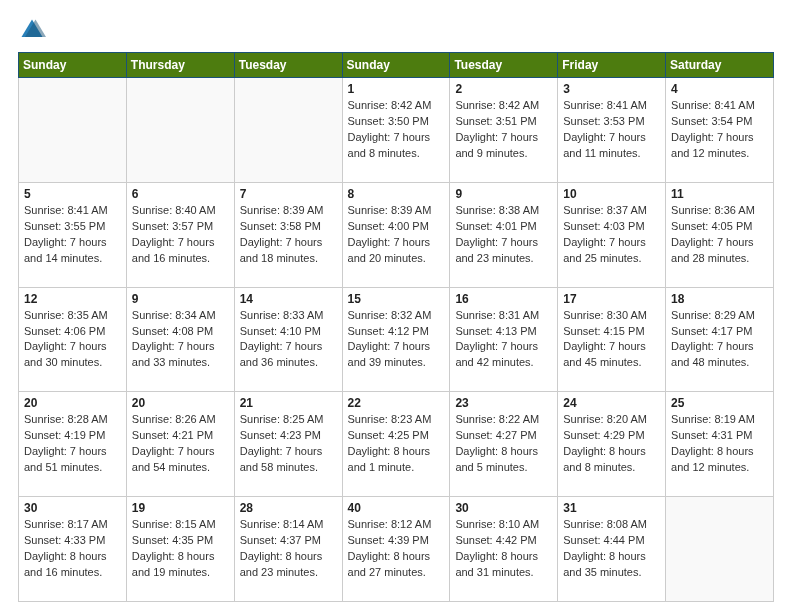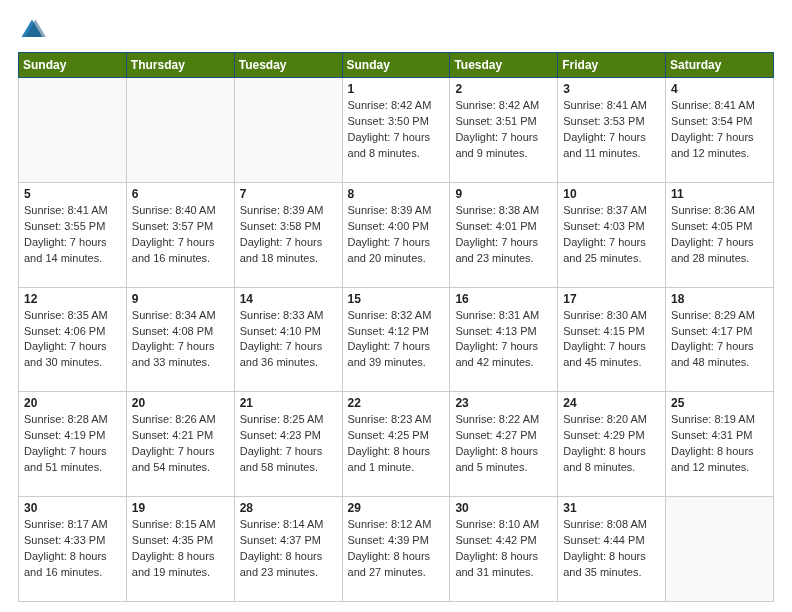--- a/index.html
+++ b/index.html
@@ -242,21 +242,21 @@
           </td>
           <td>
             <span class="day-num">19</span>
             <div class="day-info">Sunrise: 8:15 AM<br>Sunset: 4:35 PM<br>Daylight: 8 hours and 19 minutes.</div>
           </td>
           <td>
             <span class="day-num">28</span>
             <div class="day-info">Sunrise: 8:14 AM<br>Sunset: 4:37 PM<br>Daylight: 8 hours and 23 minutes.</div>
           </td>
           <td>
-            <span class="day-num">29</span>
+            <span class="day-num">40</span>
             <div class="day-info">Sunrise: 8:12 AM<br>Sunset: 4:39 PM<br>Daylight: 8 hours and 27 minutes.</div>
           </td>
           <td>
             <span class="day-num">30</span>
             <div class="day-info">Sunrise: 8:10 AM<br>Sunset: 4:42 PM<br>Daylight: 8 hours and 31 minutes.</div>
           </td>
           <td>
             <span class="day-num">31</span>
             <div class="day-info">Sunrise: 8:08 AM<br>Sunset: 4:44 PM<br>Daylight: 8 hours and 35 minutes.</div>
           </td>

